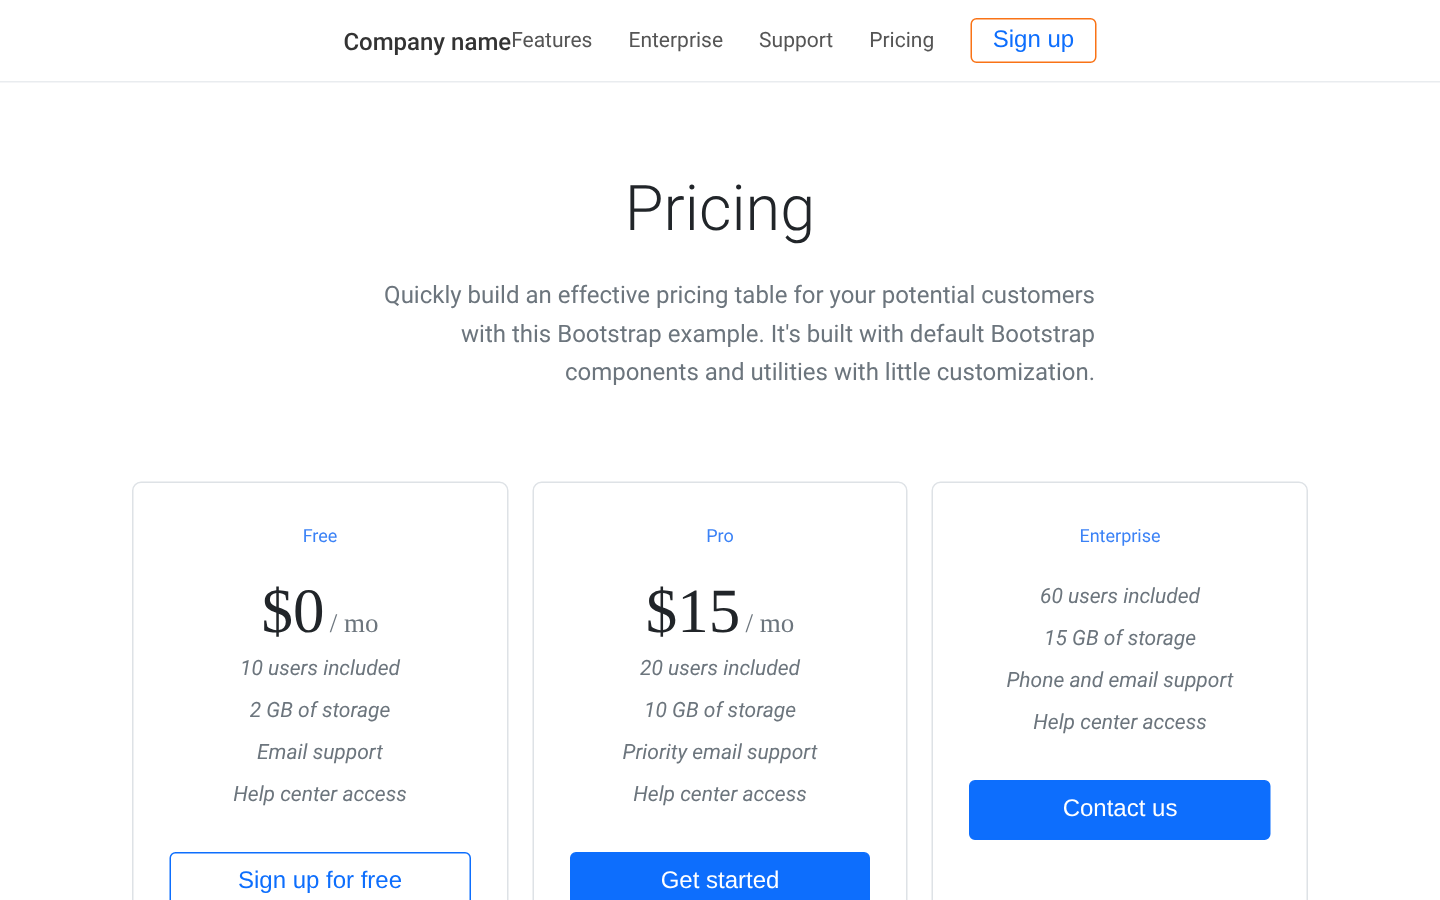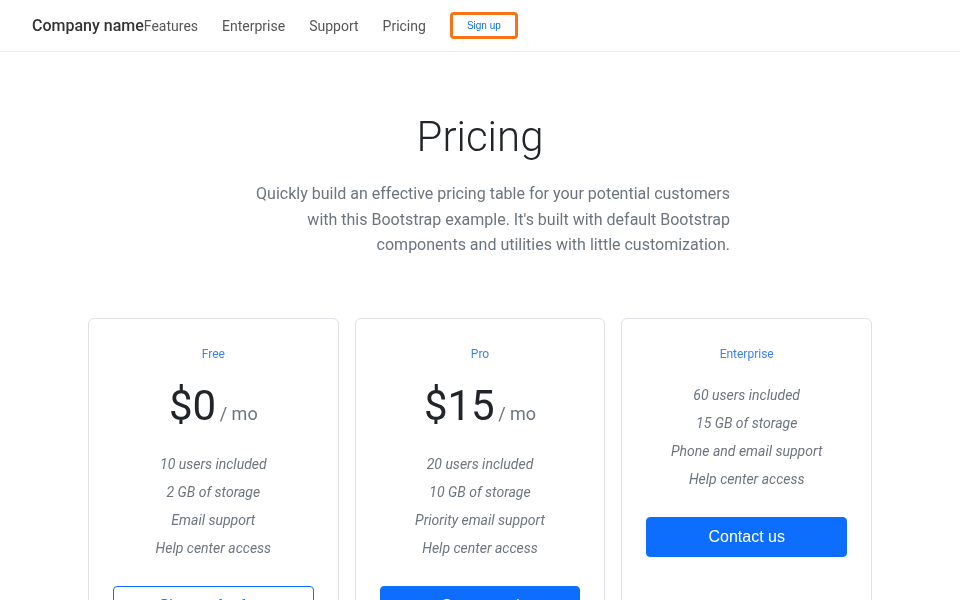--- a/index.html
+++ b/index.html
@@ -1,28 +1,28 @@
 <!DOCTYPE html>
 <html><head>
   <meta charset="utf-8">
   <style>
     * { box-sizing: border-box; margin: 0; padding: 0; }
     body { font-family: -apple-system, BlinkMacSystemFont, "Segoe UI", Roboto, "Helvetica Neue", Arial, sans-serif; background: #fff; color: #333; font-size: 14px; }
 
     
     .navbar {
-      display: flex; align-items: center; justify-content: flex-start;
+      display: flex; align-items: center; justify-content: center;
       padding: 12px 32px; border-bottom: 1px solid #e9ecef;
     }
     .navbar-brand { font-size: 16px; font-weight: 500; color: #333; }
     .navbar-links { display: flex; align-items: center; gap: 24px; }
     .navbar-links a { text-decoration: none; color: #555; font-size: 14px; }
     .btn-signup {
-      border: 3px solid #f97316; color: #0d6efd; background: transparent;
-      padding: 5px 14px; border-radius: 4px; font-size: 10px; cursor: pointer;
+      border: 1px solid #f97316; color: #0d6efd; background: transparent;
+      padding: 5px 14px; border-radius: 4px; font-size: 16px; cursor: pointer;
     }
 
     
     .hero {
       text-align: center; padding: 60px 20px 40px;
     }
     .hero h1 { font-size: 42px; font-weight: 300; color: #212529; margin-bottom: 20px; }
     .hero p { color: #6c757d; font-size: 16px; line-height: 1.6; max-width: 500px; margin: 0 auto; text-align: right; }
 
     
@@ -31,21 +31,21 @@
     }
     .pricing-card {
       border: 1px solid #dee2e6; border-radius: 6px; width: 270px;
       padding: 28px 24px; text-align: center; background: #fff;
       margin: 0 8px;
     }
     .pricing-card-title {
       font-size: 12px; font-weight: 400; margin-bottom: 20px; color: #3b82f6;
     }
     .pricing-price {
-      margin-bottom: 20px;
+      font-family: Liberation Serif, serif;
     }
     .price-amount {
       font-size: 42px; font-weight: 400; color: #212529;
     }
     .price-currency {
       font-size: 42px; font-weight: 400; color: #212529;
     }
     .price-period {
       font-size: 18px; color: #6c757d;
     }

